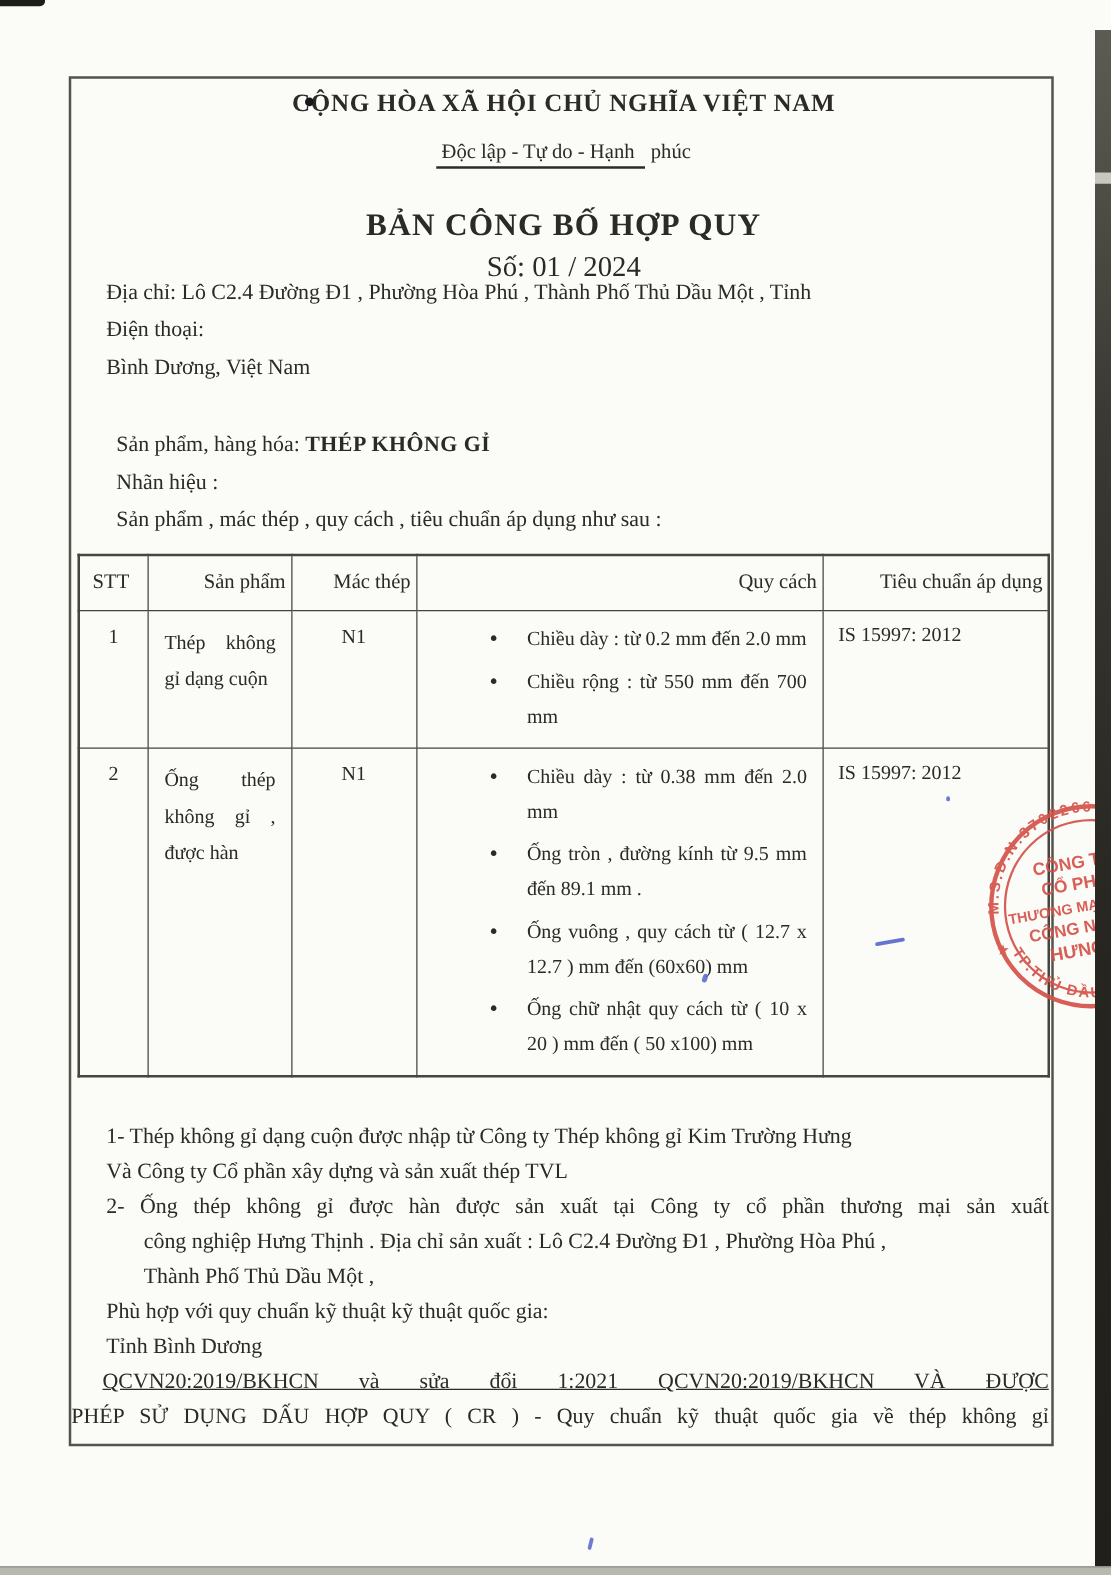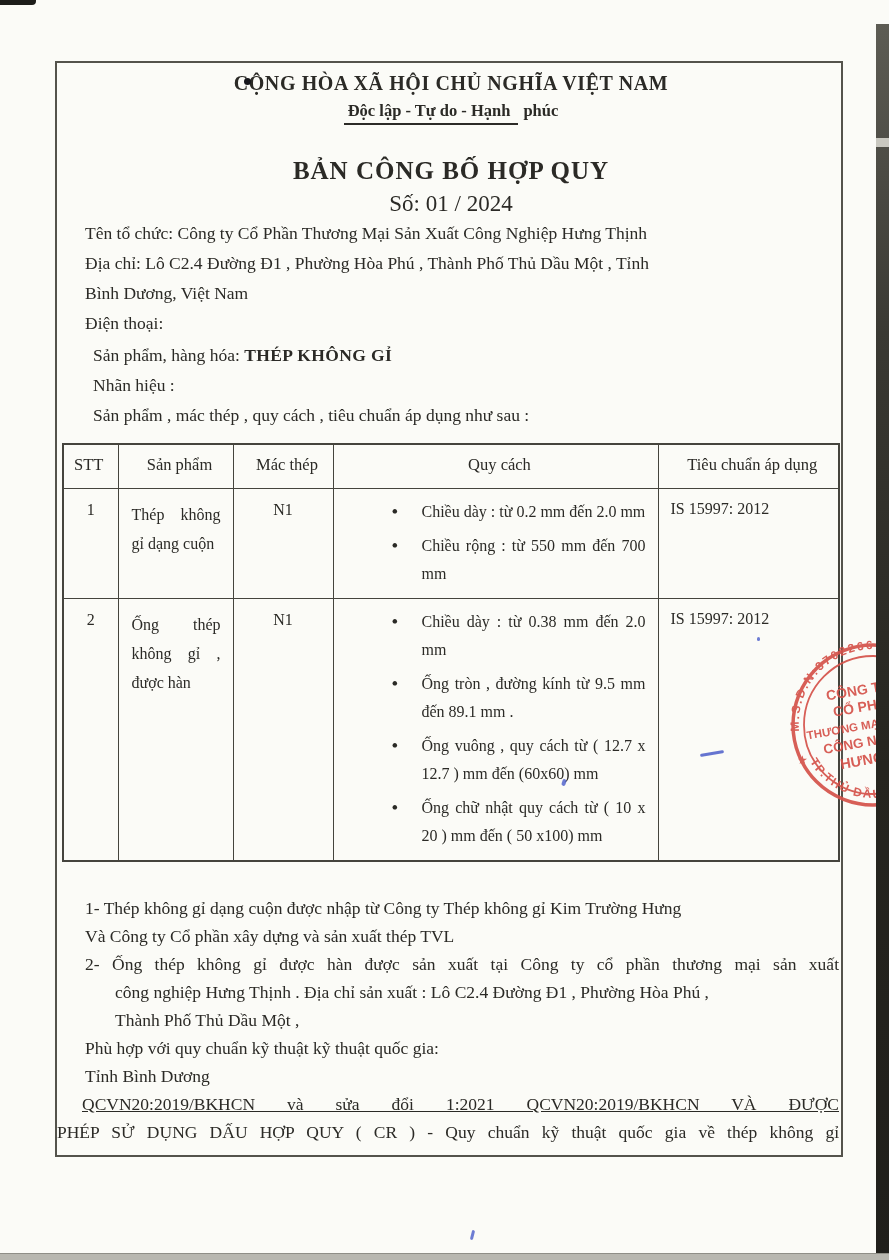--- a/index.html
+++ b/index.html
@@ -16,21 +16,21 @@
   
   .page-border {
     position:absolute; left:55px; top:61px;
     width:788px; height:1096px;
     border:2px solid #54534c;
   }
 
   
   .doc-header { position:absolute; left:55px; top:72px; width:792px; text-align:center; }
   .national-title { font-size:20px; font-weight:bold; letter-spacing:.6px; }
-  .motto { margin-top:6px; font-size:16.5px; font-weight:bold; }
+  .motto { margin-top:16px; font-size:16.5px; font-weight:normal; }
   .motto .underline { border-bottom:2.5px solid #2c2b27; padding:0 8px 2px 4px; display:inline-block; }
   .motto .tail { margin-left:5px; }
   .doc-title { margin-top:32px; font-size:25px; font-weight:bold; letter-spacing:1px; }
   .doc-number { margin-top:6px; font-size:23px; }
 
   
   .info-block { position:absolute; left:85px; top:218px; width:712px; font-size:17.5px; line-height:30px; }
   .product-block { position:absolute; left:93px; top:340px; width:700px; font-size:17.5px; line-height:30px; }
   .product-block b { letter-spacing:.4px; }
 
@@ -40,21 +40,21 @@
     width:776px;
     border-collapse:collapse;
     table-layout:fixed;
     font-size:16px;
     color:#2b2a26;
   }
   table.products th, table.products td { border:1.5px solid #45443d; vertical-align:top; }
   table.products { border:2px solid #45443d; }
   table.products thead th {
     height:44px; font-size:16.5px; font-weight:normal;
-    text-align:center; padding:10px 4px 0 12px;
+    text-align:right; padding:10px 4px 0 12px;
   }
   table.products thead th.center { text-align:center; padding-left:0;font-family:Liberation Serif, serif; }
   td.c-stt { text-align:center; padding-top:12px; }
   td.c-grade { text-align:center; padding-top:12px; }
   td.c-product { padding:11px 12px 0 13px; text-align:justify; line-height:29px; }
   td.c-standard { padding:11px 4px 0 12px; }
   td.c-specs { padding:9px 0 4px 0; }
   td.c-specs ul { list-style:none; margin:0; padding:0; }
   td.c-specs li {
     position:relative; padding-left:88px; padding-right:12px;
@@ -98,24 +98,23 @@
 <div class="page-border"></div>
 
 <div class="doc-header">
   <div class="national-title">CỘNG HÒA XÃ HỘI CHỦ NGHĨA VIỆT NAM</div>
   <div class="motto"><span class="underline">Độc lập - Tự do - Hạnh</span><span class="tail">phúc</span></div>
   <div class="doc-title">BẢN CÔNG BỐ HỢP QUY</div>
   <div class="doc-number">Số: 01 / 2024</div>
 </div>
 
 <div class="info-block">
-  <div>Tên tổ chức: Công ty Cổ Phần Thương Mại Sản Xuất Công Nghiệp Hưng Thịnh</div>
   <div>Địa chỉ: Lô C2.4 Đường Đ1 , Phường Hòa Phú , Thành Phố Thủ Dầu Một , Tỉnh</div>
+  <div>Điện thoại:</div>
   <div>Bình Dương, Việt Nam</div>
-  <div>Điện thoại:</div>
 </div>
 
 <div class="product-block">
   <div><span>Sản phẩm, hàng hóa: </span><b>THÉP KHÔNG GỈ</b></div>
   <div>Nhãn hiệu :</div>
   <div>Sản phẩm , mác thép , quy cách , tiêu chuẩn áp dụng như sau :</div>
 </div>
 
 <table class="products">
   <colgroup>

